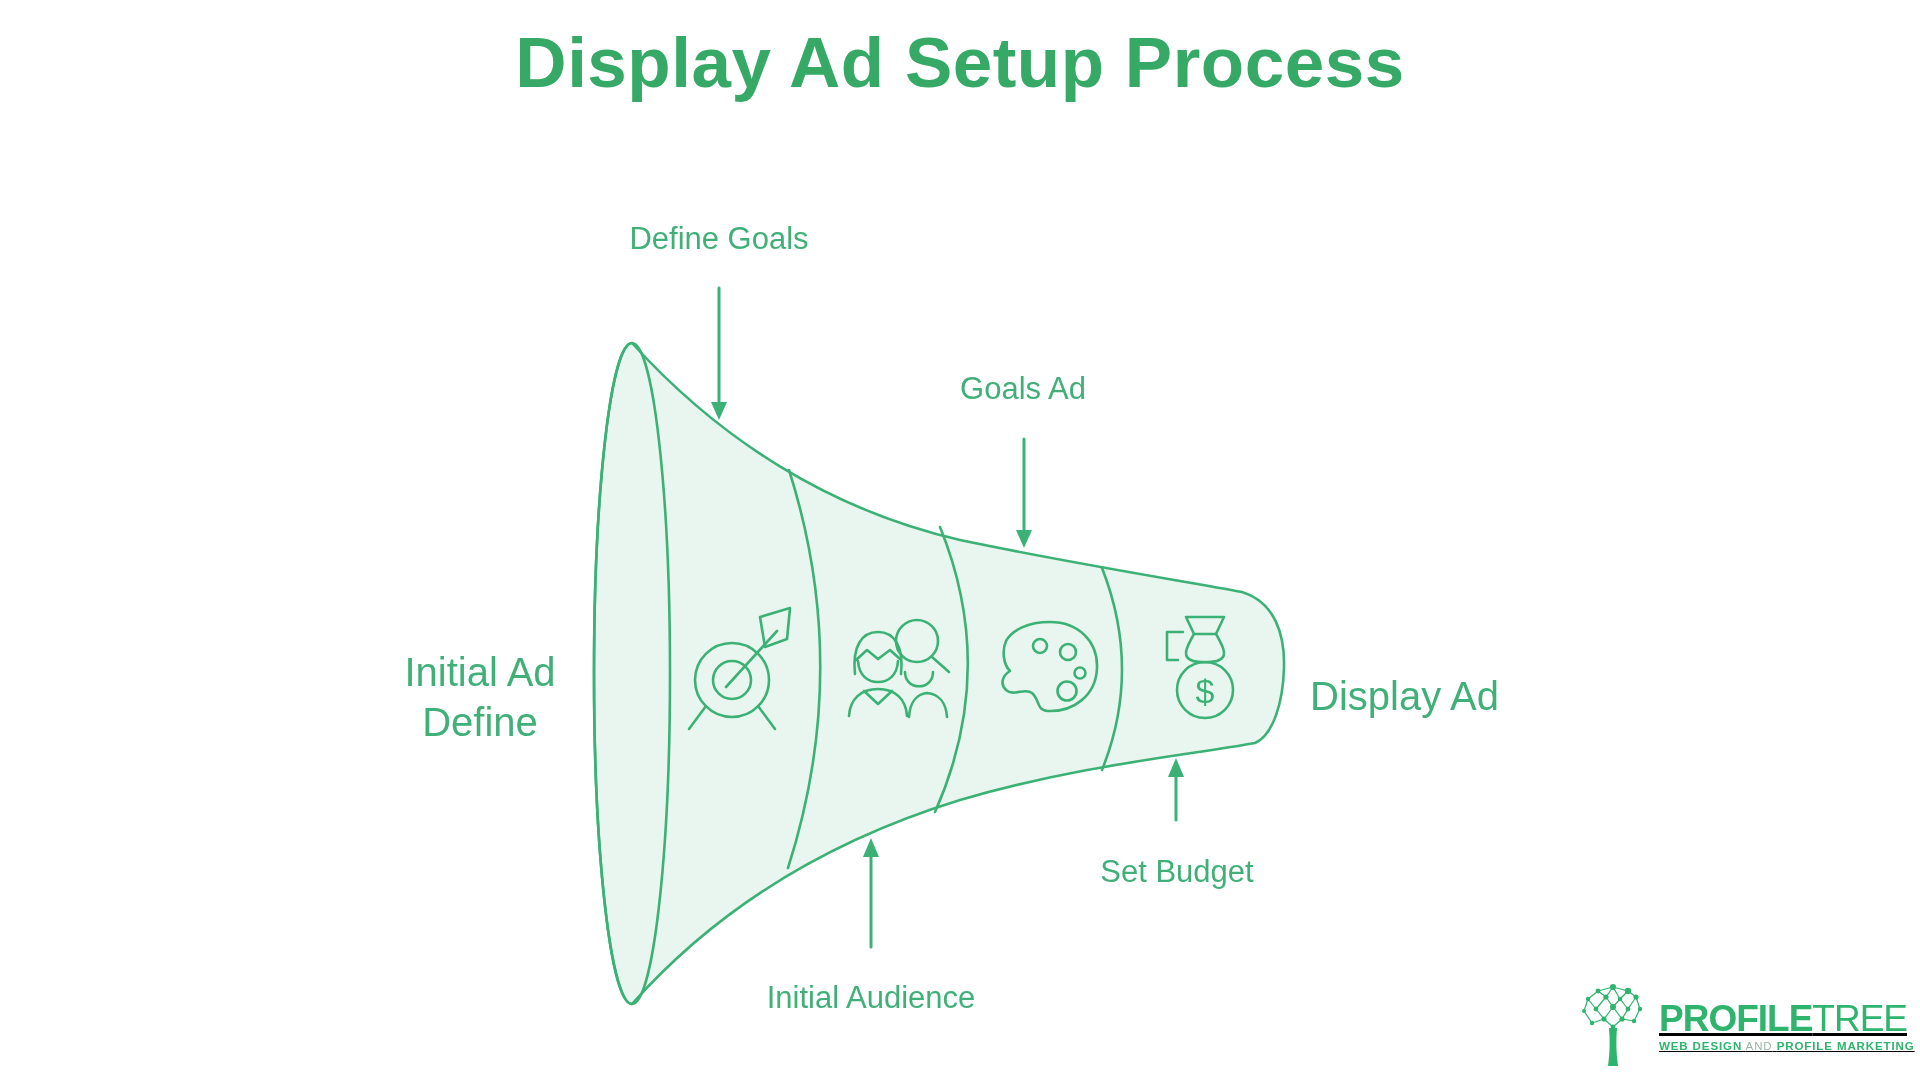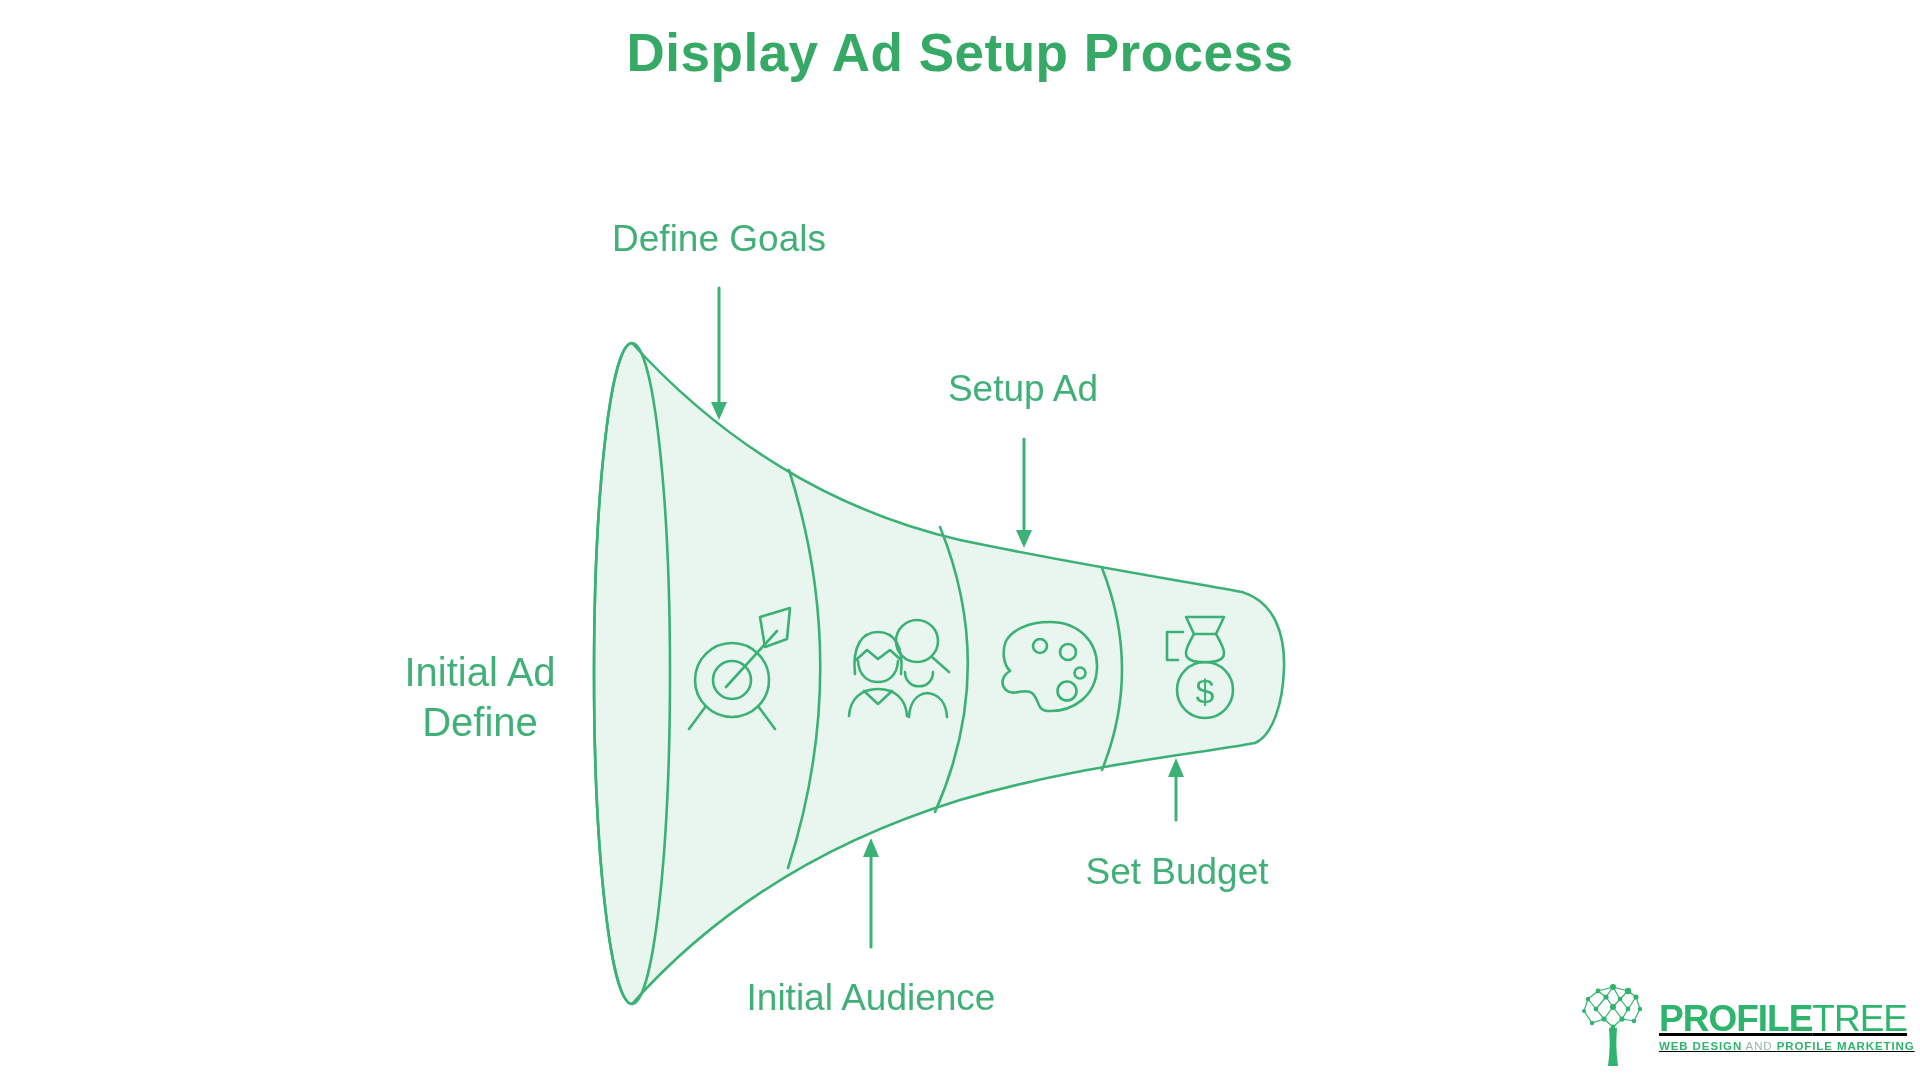--- a/index.html
+++ b/index.html
@@ -1,23 +1,23 @@
 <!DOCTYPE html>
 <html><head>
 <meta charset="utf-8">
 <style>
   html,body{margin:0;padding:0;}
   body{width:1920px;height:1080px;background:#ffffff;overflow:hidden;
        font-family:"Liberation Sans",sans-serif;}
   .stage{position:relative;width:1920px;height:1080px;}
   svg.diagram{position:absolute;left:0;top:0;}
   .title{position:absolute;top:22px;left:0;width:1920px;text-align:center;
-         font-size:53px;font-weight:bold;color:#35a965;letter-spacing:0.5px;}
+         font-size:71px;font-weight:bold;color:#35a965;letter-spacing:0.5px;}
   .stage-label{position:absolute;transform:translate(-50%,-50%);
-         font-size:37px;color:#41b078;white-space:nowrap;}
+         font-size:31px;color:#41b078;white-space:nowrap;}
   .end-label{position:absolute;font-size:40px;color:#41b078;line-height:50px;white-space:nowrap;margin-top:28px;}
   .end-label.left{left:480px;top:669px;transform:translate(-50%,-50%);text-align:center;}
   .end-label.right{left:1310px;top:668px;transform:translateY(-50%);text-align:left;}
   .logo{position:absolute;left:1580px;top:982px;display:flex;align-items:center;gap:13px;text-decoration:underline;}
   .logo-text{display:flex;flex-direction:column;}
   .brand{font-size:37px;line-height:40px;letter-spacing:-1px;color:#2eb46d;white-space:nowrap;}
   .brand .bold{font-weight:bold;}
   .brand .light{font-weight:normal;}
   .tagline{font-size:11.5px;letter-spacing:0.9px;color:#2eb46d;margin-top:1px;white-space:nowrap;}
   .tagline .bold{font-weight:bold;}
@@ -105,29 +105,30 @@
       <g stroke-width="3">
         <line x1="1176" y1="820" x2="1176" y2="775"></line>
         <polygon points="1168,777 1184,777 1176,758" fill="#3cb176" stroke="none"></polygon>
       </g>
     </g>
   </svg>
 
   <div class="title">Display Ad Setup Process</div>
 
   <div class="stage-label" style="left:719px;top:239px;">Define Goals</div>
-  <div class="stage-label" style="left:1023px;top:389px;">Setup Ad</div>
+  <div class="stage-label" style="left:1023px;top:389px;">Goals Ad</div>
   <div class="stage-label" style="left:871px;top:998px;">Initial Audience</div>
   <div class="stage-label" style="left:1177px;top:872px;">Set Budget</div>
 
   <div class="end-label left">
     <div>Initial Ad</div>
     <div>Define</div>
   </div>
   <div class="end-label right">
+    <div>Display Ad</div>
   </div>
 
   <div class="logo">
     <svg width="66" height="86" viewBox="0 0 66 86">
       <g stroke="#2eb46d" stroke-width="1.2" fill="none">
         <path d="M33,5 L18,9 M33,5 L48,9 M18,9 L8,17 M18,9 L26,15 M48,9 L40,17 M48,9 L56,15
                  M8,17 L4,29 M8,17 L16,27 M26,15 L33,25 M26,15 L16,27 M40,17 L33,25 M40,17 L48,27
                  M56,15 L60,27 M56,15 L48,27 M4,29 L12,41 M16,27 L24,37 M33,25 L24,37 M33,25 L42,37
                  M48,27 L42,37 M60,27 L54,39 M12,41 L24,37 M24,37 L33,45 M42,37 L33,45 M42,37 L54,39
                  M33,5 L26,15 M33,5 L40,17"></path>

